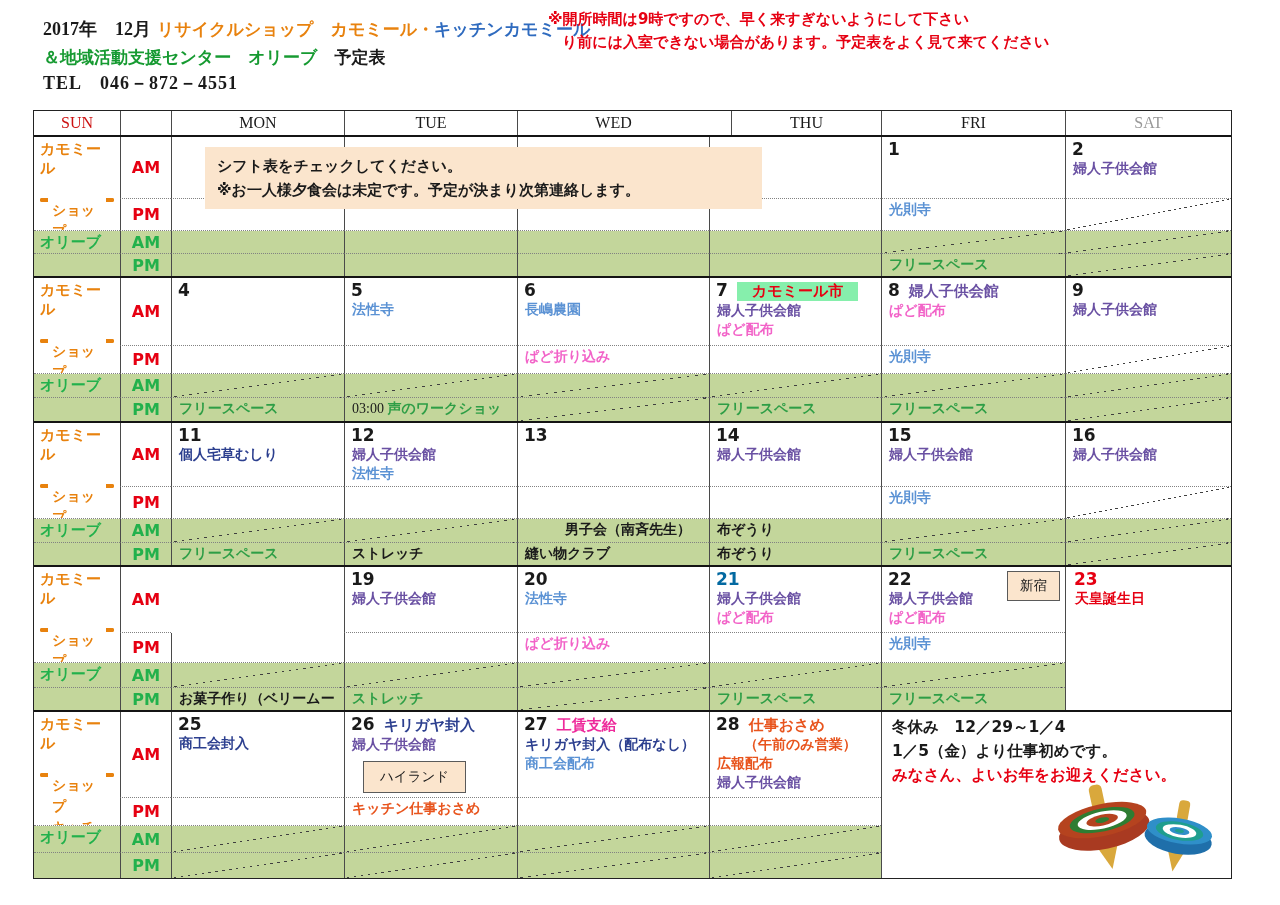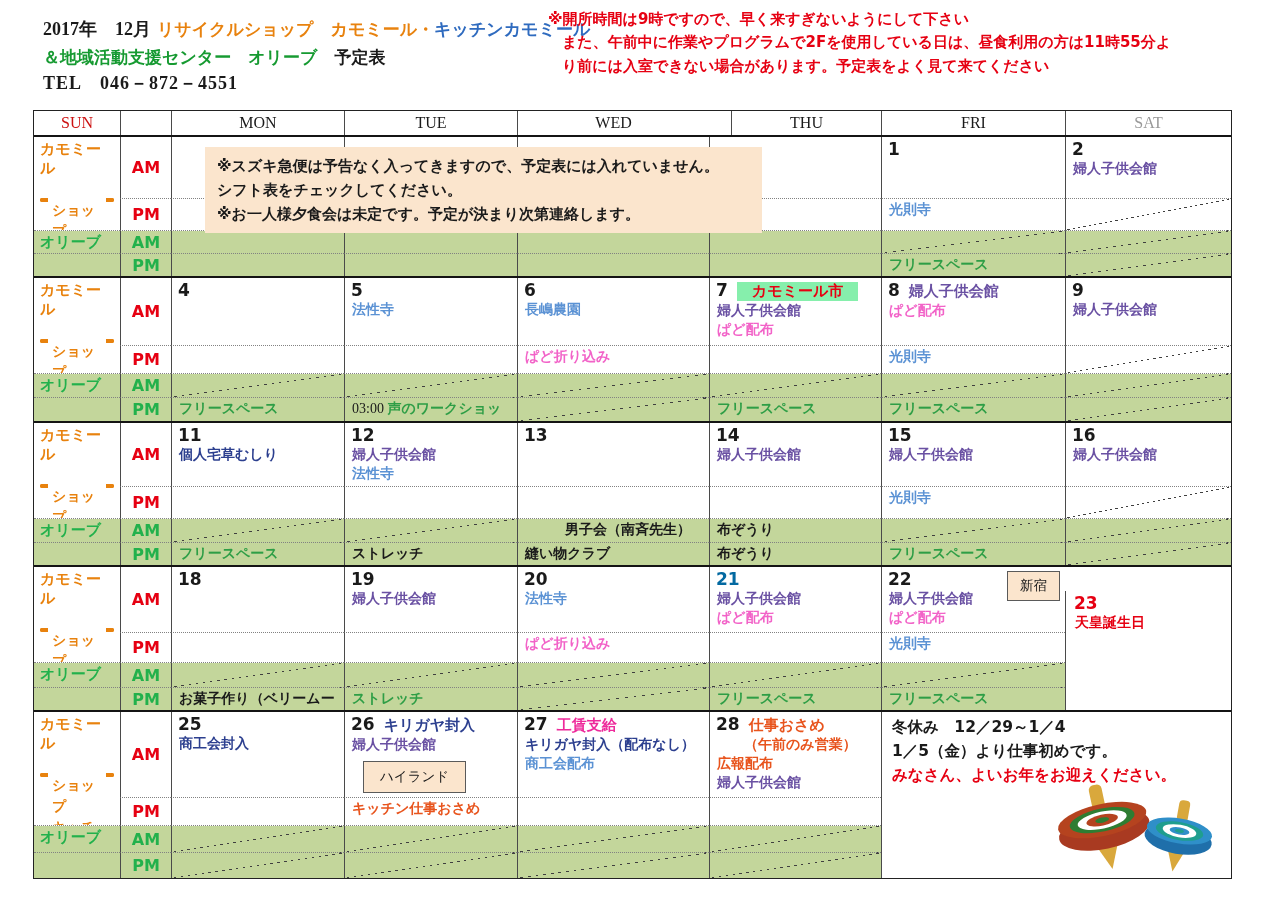--- a/index.html
+++ b/index.html
@@ -71,21 +71,20 @@
       <span class="t-orange">リサイクルショップ　カモミール・</span><span class="t-blue">キッチンカモミール</span>
     </div>
     <div class="t1">
       <span class="t-green">＆地域活動支援センター　オリーブ</span><span>　予定表</span>
     </div>
     <div class="t-tel">TEL　046－872－4551</div>
   </div>
 
   <div class="rednote">
     <div>※開所時間は9時ですので、早く来すぎないようにして下さい</div>
-    <div class="ind">また、午前中に作業やプログラムで2Fを使用している日は、昼食利用の方は11時55分よ</div>
     <div class="ind">り前には入室できない場合があります。予定表をよく見て来てください</div>
   </div>
 
   <div class="cal" id="cal">
       <div class="grid8 hdr">
         <div class="hc" style="color: rgb(204, 17, 17);">SUN</div>
         <div class="hc" style="color: rgb(26, 26, 26);"></div>
         <div class="hc" style="color: rgb(26, 26, 26);">MON</div>
         <div class="hc" style="color: rgb(26, 26, 26);">TUE</div>
         <div class="hc" style="color: rgb(26, 26, 26);">WED</div>
@@ -336,25 +335,20 @@
             </span>
             <span class="brk brk-r"></span>
           </div>
         </div>
         <div class="c g olabel dot nb" style="grid-area: 3 / 1;">オリーブ</div>
         <div class="c g nb" style="grid-area: 4 / 1;"></div>
         <div class="c ampm r dot" style="grid-area: 1 / 2;">AM</div>
         <div class="c ampm r dot" style="grid-area: 2 / 2;">PM</div>
         <div class="c ampm gr g dot" style="grid-area: 3 / 2;">AM</div>
         <div class="c ampm gr g" style="grid-area: 4 / 2;">PM</div>
-        <div class="c dot" style="grid-area: 1 / 3;">
-          <div class="dateline">
-            <span class="date" style="color: rgb(26, 26, 26);">18</span>
-          </div>
-        </div>
         <div class="c dot" style="grid-area: 2 / 3;"></div>
         <div class="c g dot x" style="grid-area: 3 / 3;"></div>
         <div class="c g" style="grid-area: 4 / 3;">
           <div class="item"><span style="color: rgb(26, 26, 26);">お菓子作り（ベリームース）</span></div>
         </div>
         <div class="c dot" style="grid-area: 1 / 4;">
           <div class="dateline">
             <span class="date" style="color: rgb(26, 26, 26);">19</span>
           </div>
           <div class="item"><span style="color: rgb(106, 81, 163);">婦人子供会館</span></div>
@@ -395,21 +389,21 @@
           <div class="item"><span style="color: rgb(242, 99, 200);">ぱど配布</span></div>
           <div class="badge badge-tr">新宿</div>
         </div>
         <div class="c dot" style="grid-area: 2 / 7;">
           <div class="item"><span style="color: rgb(91, 146, 212);">光則寺</span></div>
         </div>
         <div class="c g dot x" style="grid-area: 3 / 7;"></div>
         <div class="c g" style="grid-area: 4 / 7;">
           <div class="item"><span style="color: rgb(46, 158, 70);">フリースペース</span></div>
         </div>
-        <div class="c fullcell" style="grid-area: 1 / 8 / span 4; margin-top: 24px;">
+        <div class="c fullcell" style="grid-area: 1 / 8 / span 4;">
           <div class="date" style="color: rgb(230, 0, 18);">23</div>
           <div class="item" style="color: rgb(230, 0, 18);">天皇誕生日</div>
         </div>
       </div>
       <div class="grid8 week" style="grid-template-rows: 86px 28px 27px 25px;">
         <div class="c kamo dot nb" style="grid-area: 1 / 1 / span 2;">
           <div class="kamo-name">カモミール</div>
           <div class="kamo-brk">
             <span class="brk brk-l"></span>
             <span class="kamo-lines">
@@ -490,18 +484,17 @@
                 <ellipse cy="-3" rx="17" ry="6.3" fill="#ffffff"></ellipse>
                 <ellipse cy="-3" rx="10" ry="3.6" fill="#2f8fc9"></ellipse>
                 <ellipse cy="-3" rx="4.5" ry="1.7" fill="#1f9e8e"></ellipse>
               </g>
             </svg></div>
         </div>
       </div>
     </div>
 
   <div class="notice1">
-    <div>※スズキ急便は予告なく入ってきますので、予定表には入れていません。</div>
     <div>シフト表をチェックしてください。</div>
     <div>※お一人様夕食会は未定です。予定が決まり次第連絡します。</div>
   </div>
 
 </div>
 
 </body></html>

